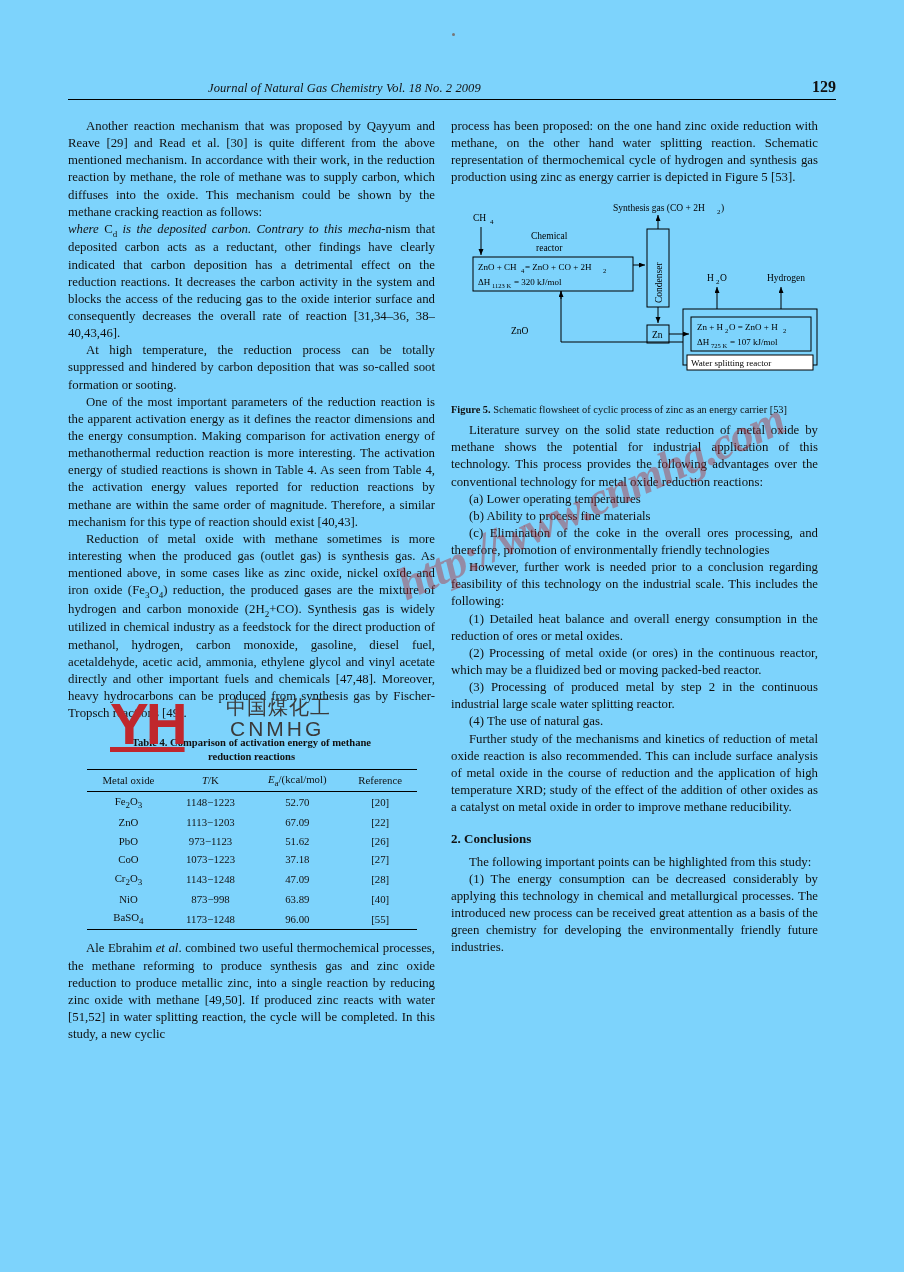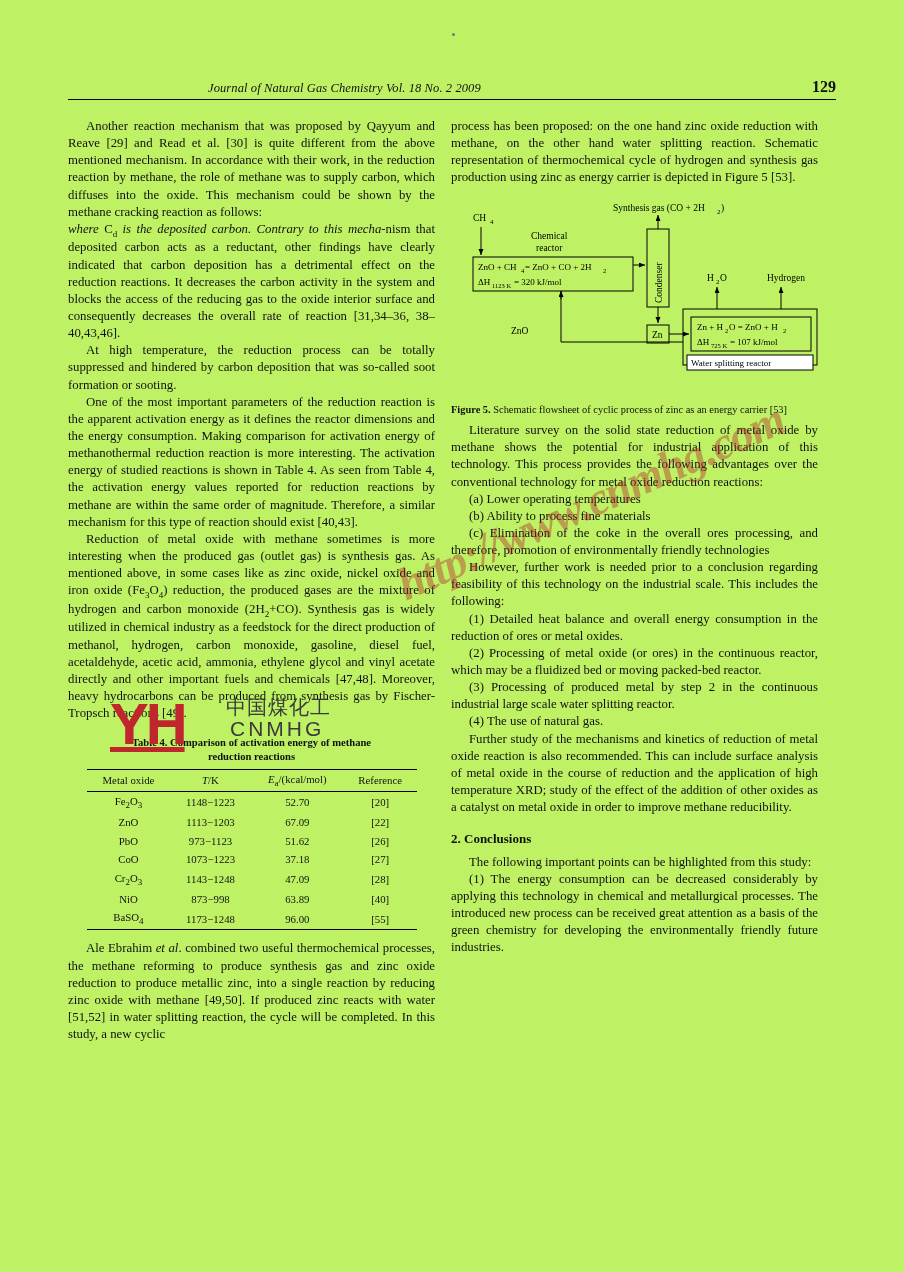--- a/index.html
+++ b/index.html
@@ -11,21 +11,21 @@
     width: 904px;
     height: 1272px;
     position: relative;
     font-family: "Liberation Serif", serif;
     color: #111;
     overflow: hidden;
   }
   .page {
     position: absolute;
     inset: 0;
-    background: #bef264;
+    background: #7dd3fc;
   }
   
   .header {
     position: absolute;
     top: 78px;
     left: 68px;
     right: 68px;
     display: flex;
     align-items: baseline;
     justify-content: space-between;

